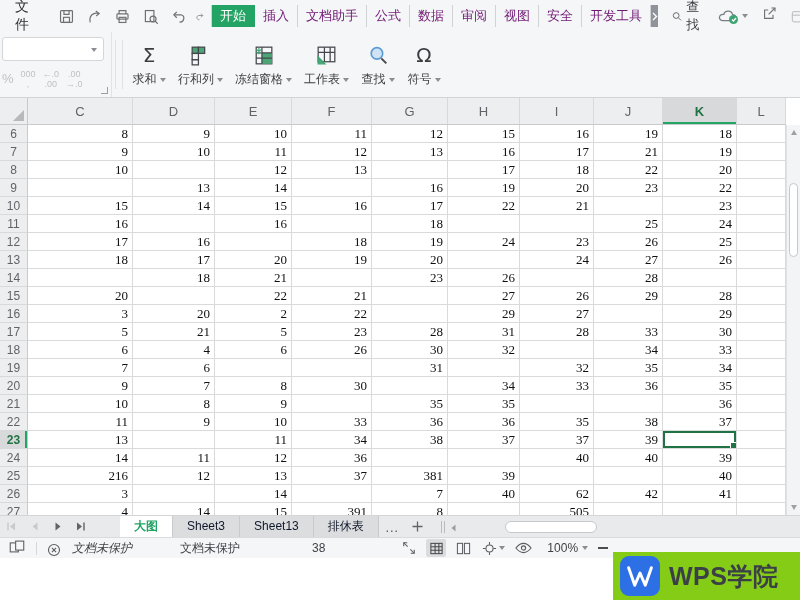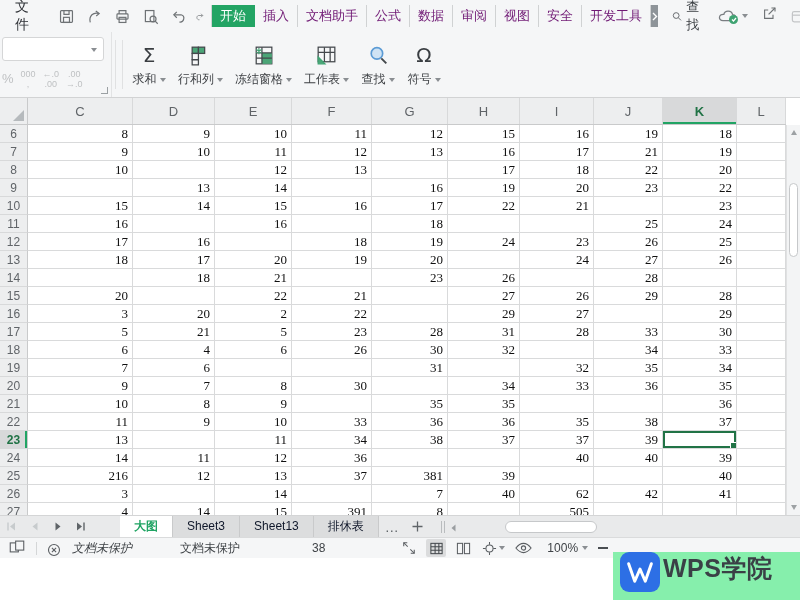--- a/index.html
+++ b/index.html
@@ -89,21 +89,21 @@
   .sb-prot { display:flex; align-items:flex-end; gap:11px;font-style:italic; }
   .sb-state { margin-left:48px; }
   .sb-count { margin-left:72px; }
   .sb-views { display:flex; align-items:center; gap:7px; margin-left:74px; }
   .sbview { width:20px; height:18px; display:flex; align-items:center; justify-content:center; border-radius:2px; }
   .sbview.active { background:#DBDCDD; }
   .sb-zoom { display:flex; align-items:center; gap:4px; margin-left:14px; }
   .minus { width:10px; height:2px; background:#4A4E52; margin-left:10px; }
 
   
-  .watermark { position:absolute; right:0; bottom:0; width:187px; height:48px; background:#86efac; display:flex; gap:3px; padding-left:7px; z-index:10; }
+  .watermark { position:absolute; right:0; bottom:0; width:187px; height:48px; background:#84cc16; display:flex; align-items:center; gap:9px; padding-left:7px; z-index:10; }
   .wlogo { width:40px; height:40px; background:#2D6FE5; border-radius:9px; display:flex; align-items:center; justify-content:center; flex:none; }
   .wtext { font-size:25px; color:#3A4046; font-weight:bold; letter-spacing:0.5px; white-space:nowrap; }
 </style>
 </head>
 <body>
 
 <div class="app">
 
   <div class="titlebar">
     <span class="hamburger">

